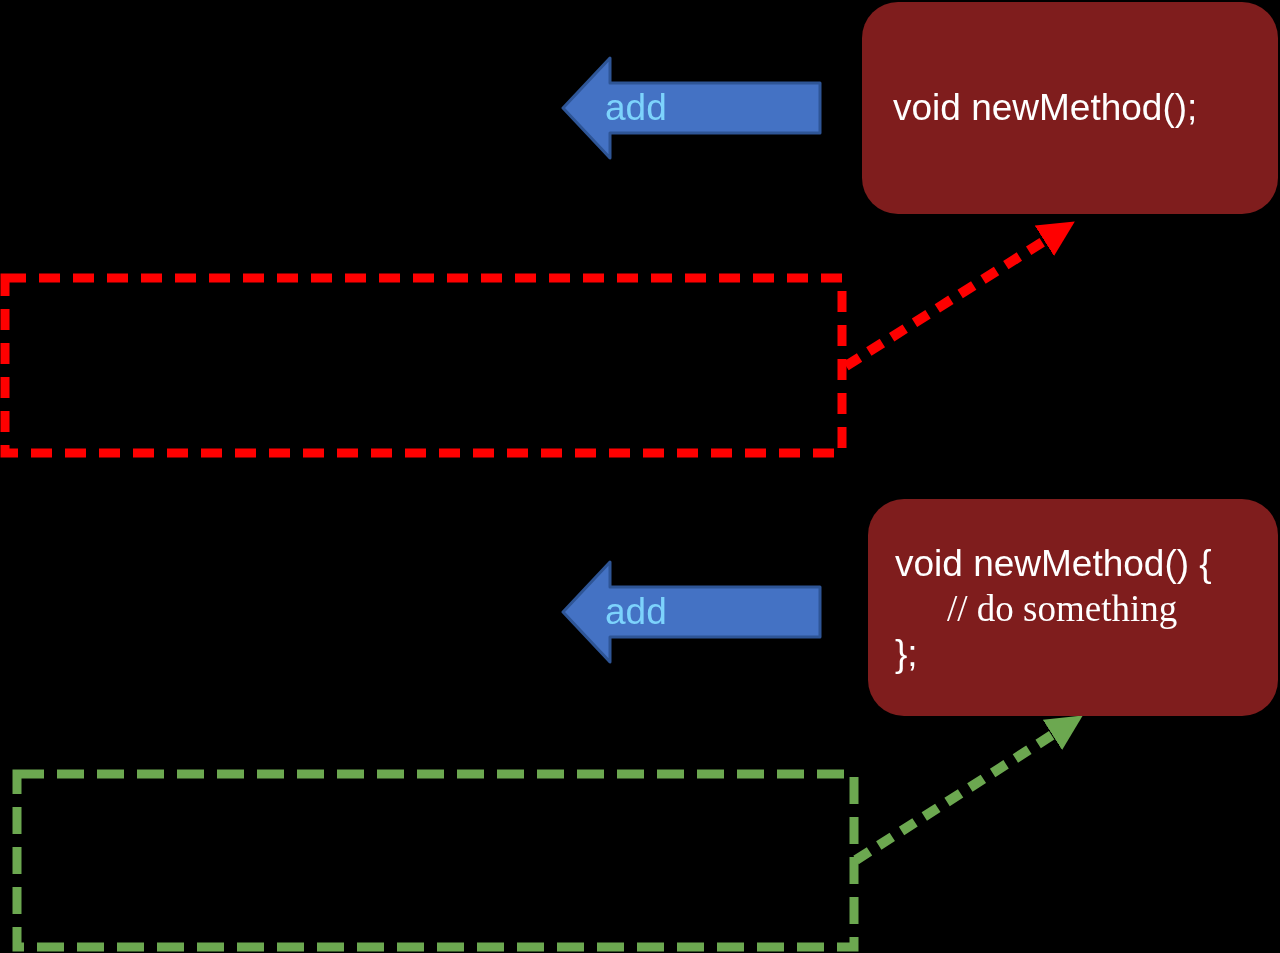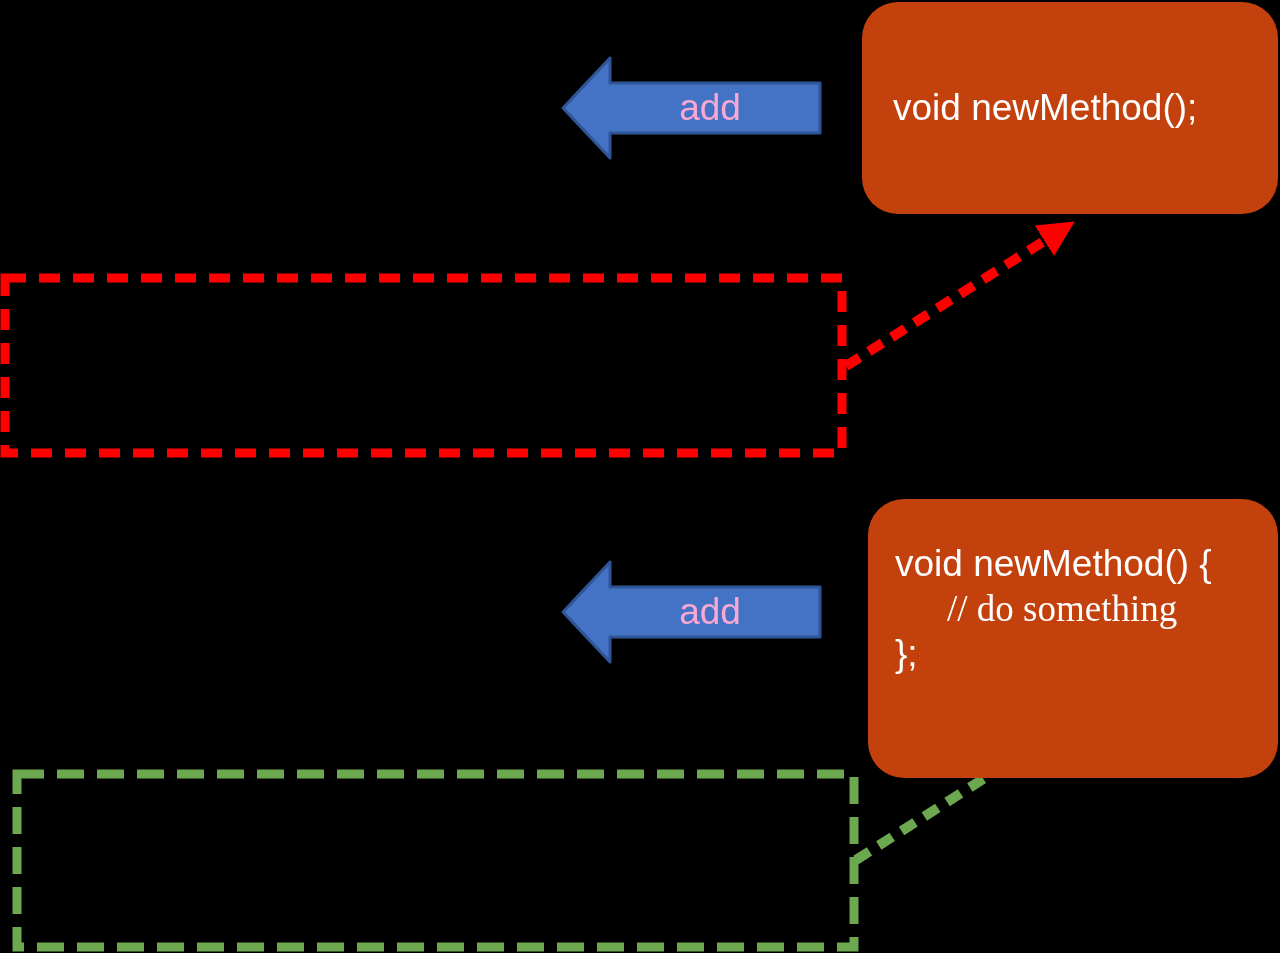--- a/index.html
+++ b/index.html
@@ -18,53 +18,53 @@
   svg.overlay {
     position: absolute;
     left: 0;
     top: 0;
     width: 1280px;
     height: 953px;
     display: block;
   }
   .callout {
     position: absolute;
-    background: #c2410c;
+    background: #7f1d1d;
     border-radius: 36px;
     color: #FFFFFF;
     font-size: 37px;
     box-sizing: border-box;
   }
   .callout-top {
     left: 862px;
     top: 2px;
     width: 416px;
     height: 212px;
     display: flex;
     align-items: center;
     padding-left: 31px;
   }
   .callout-bottom {
     left: 868px;
     top: 499px;
     width: 410px;
-    height: 279px;
+    height: 217px;
     padding: 42px 0 0 27px;
     line-height: 45px;
   }
   .code-line { white-space: pre; }
   .code-line.indent { padding-left: 52px; font-family: Liberation Serif, serif; }
   .add-label {
     position: absolute;
-    color: #f9a8d4;
+    color: #7dd3fc;
     font-size: 37px;
     width: 210px;
     height: 46px;
     line-height: 46px;
-    text-align: center;
+    text-align: left;
   }
   .add-label-top    { left: 605px; top: 85px; }
   .add-label-bottom { left: 605px; top: 589px; }
 </style>
 </head>
 <body>
 
 <div class="canvas">
 
   <svg class="overlay" viewBox="0 0 1280 953" xmlns="http://www.w3.org/2000/svg">

